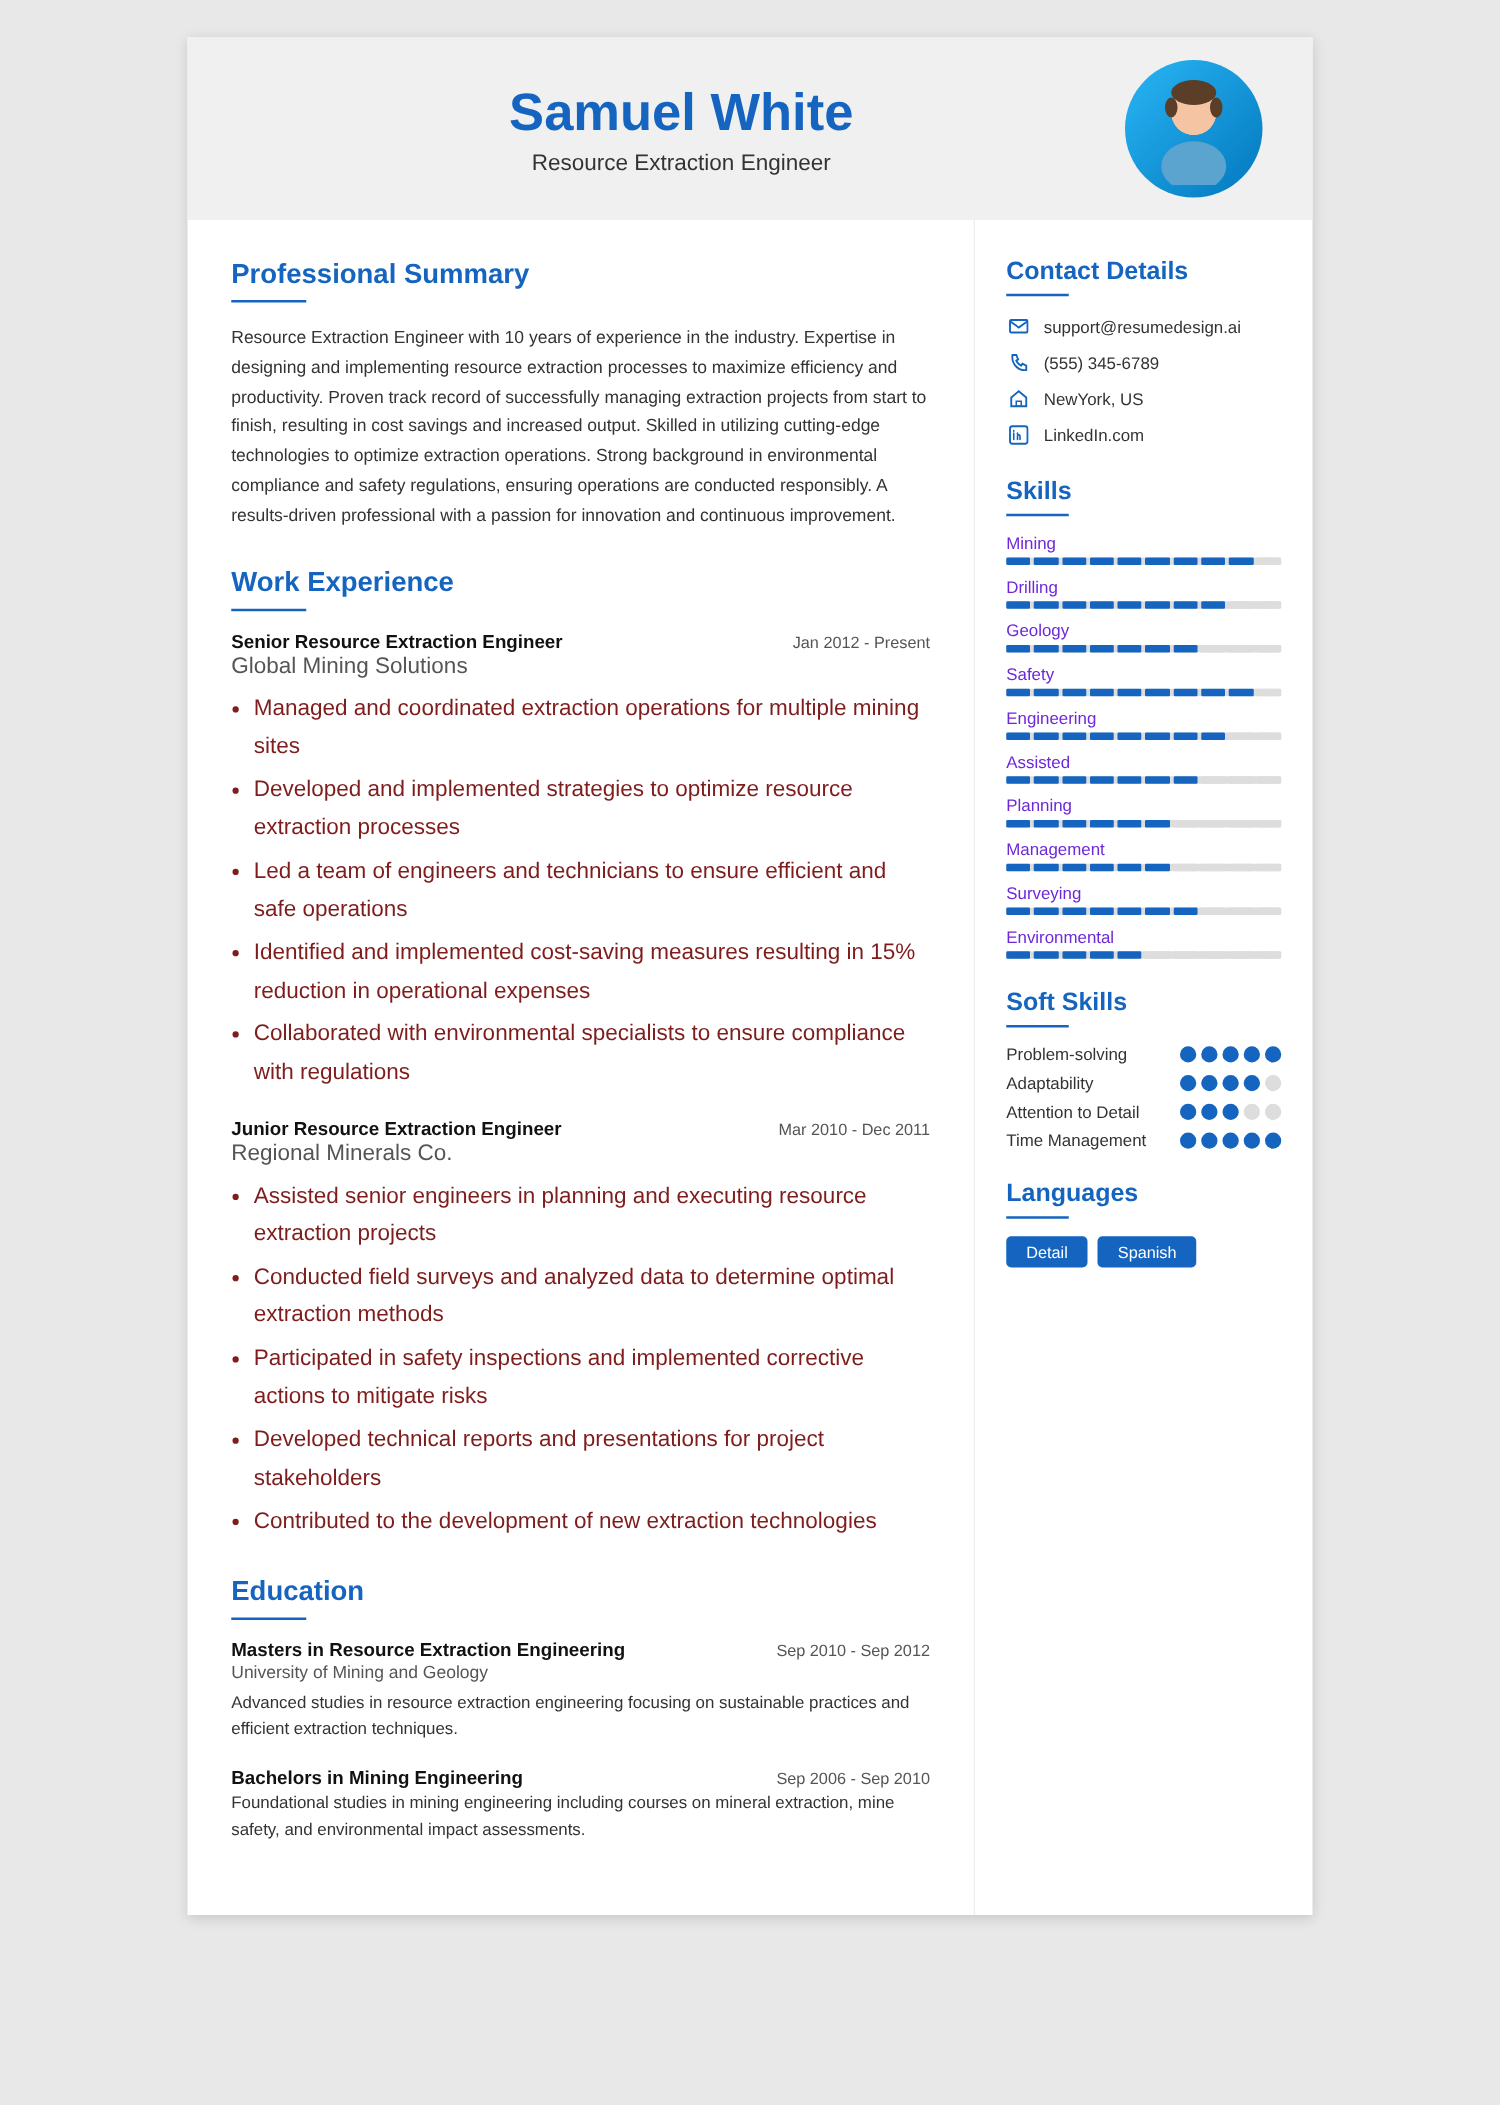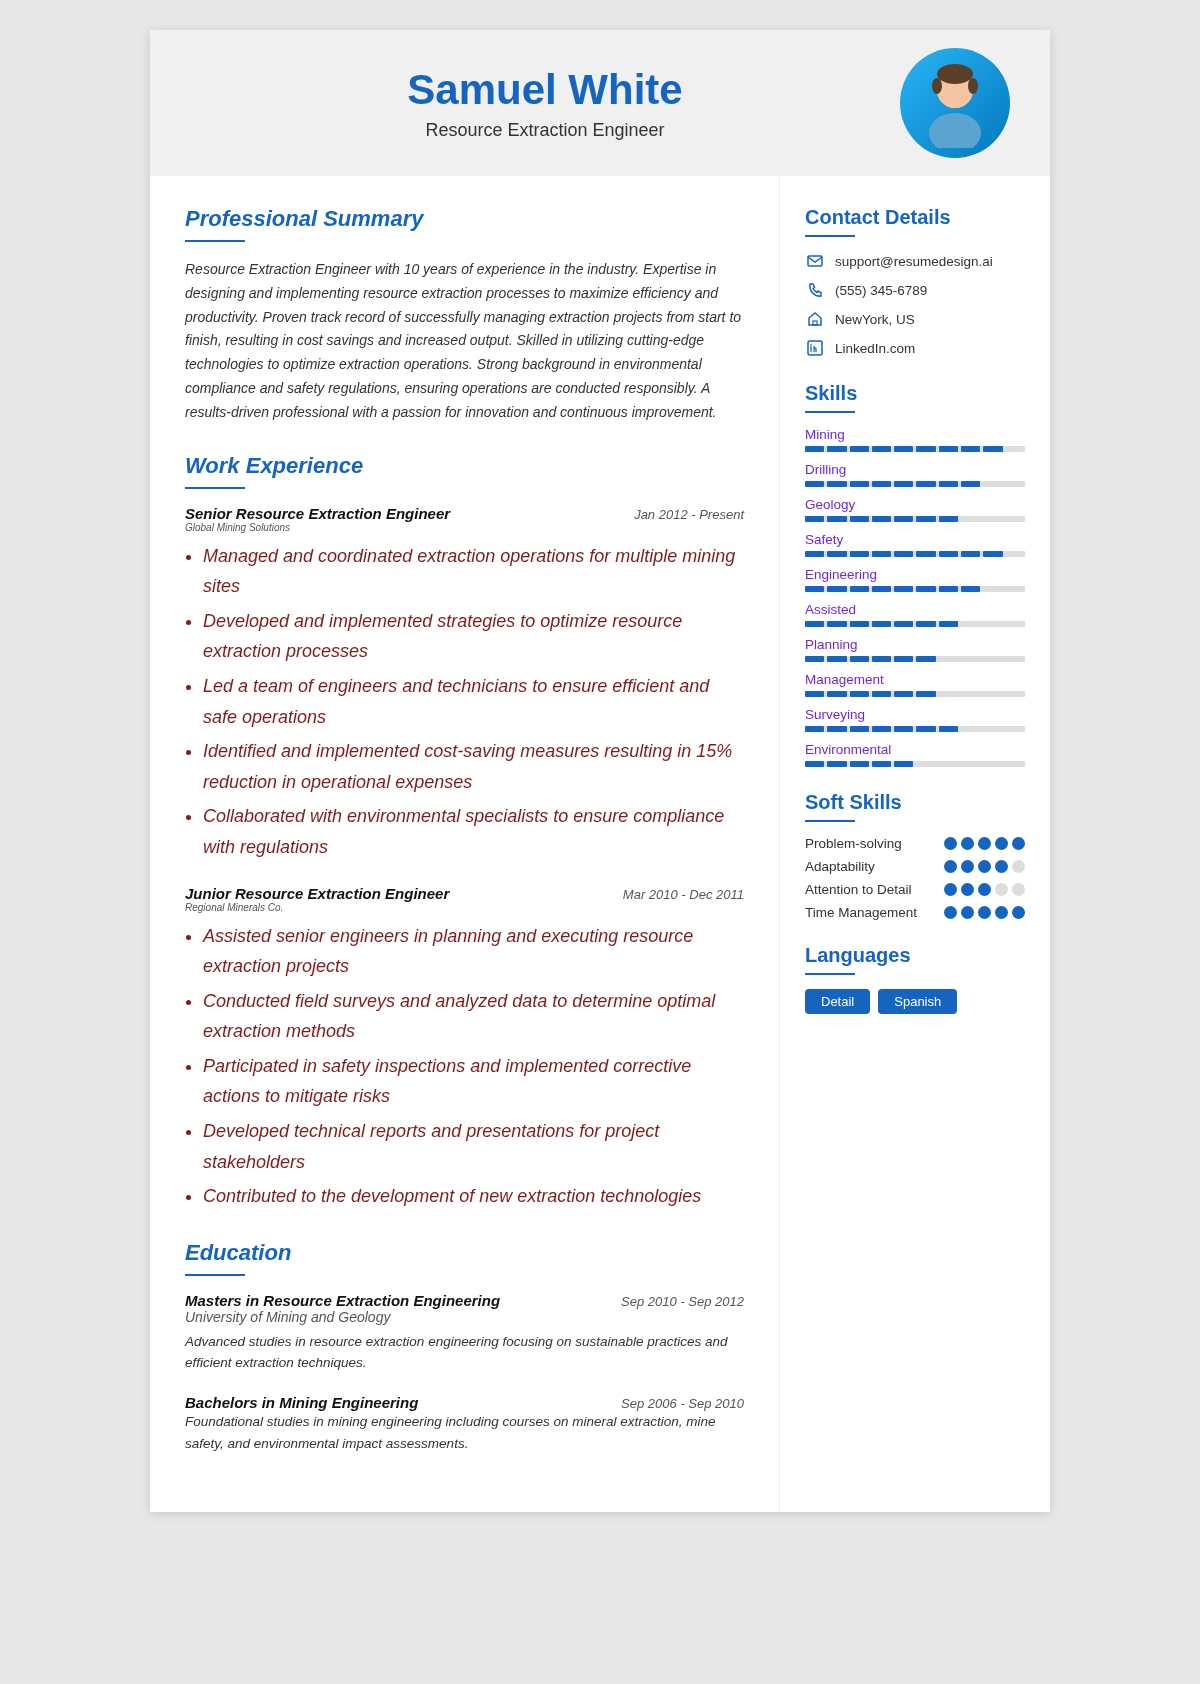--- a/index.html
+++ b/index.html
@@ -57,21 +57,20 @@
     
     .main-layout {
       display: flex;
       gap: 0;
     }
     
     .left-col {
       flex: 1;
       padding: 30px 35px;
       border-right: 1px solid #eee;
-      font-style: italic;
     }
     
     .right-col {
       width: 270px;
       padding: 30px 25px;
     }
     
     .section-title {
       font-size: 22px;
       font-weight: bold;
@@ -106,21 +105,21 @@
       font-size: 15px;
       font-weight: bold;
       color: #111;
     }
     .job-dates {
       font-size: 13px;
       color: #555;
       white-space: nowrap;
     }
     .job-company {
-      font-size: 10px;
+      font-size: 18px;
       color: #555;
       margin-bottom: 8px;
     }
     .job-bullets {
       padding-left: 18px;
       font-size: 18px;
       color: #7f1d1d;
       line-height: 1.7;
     }
     .job-bullets li {

